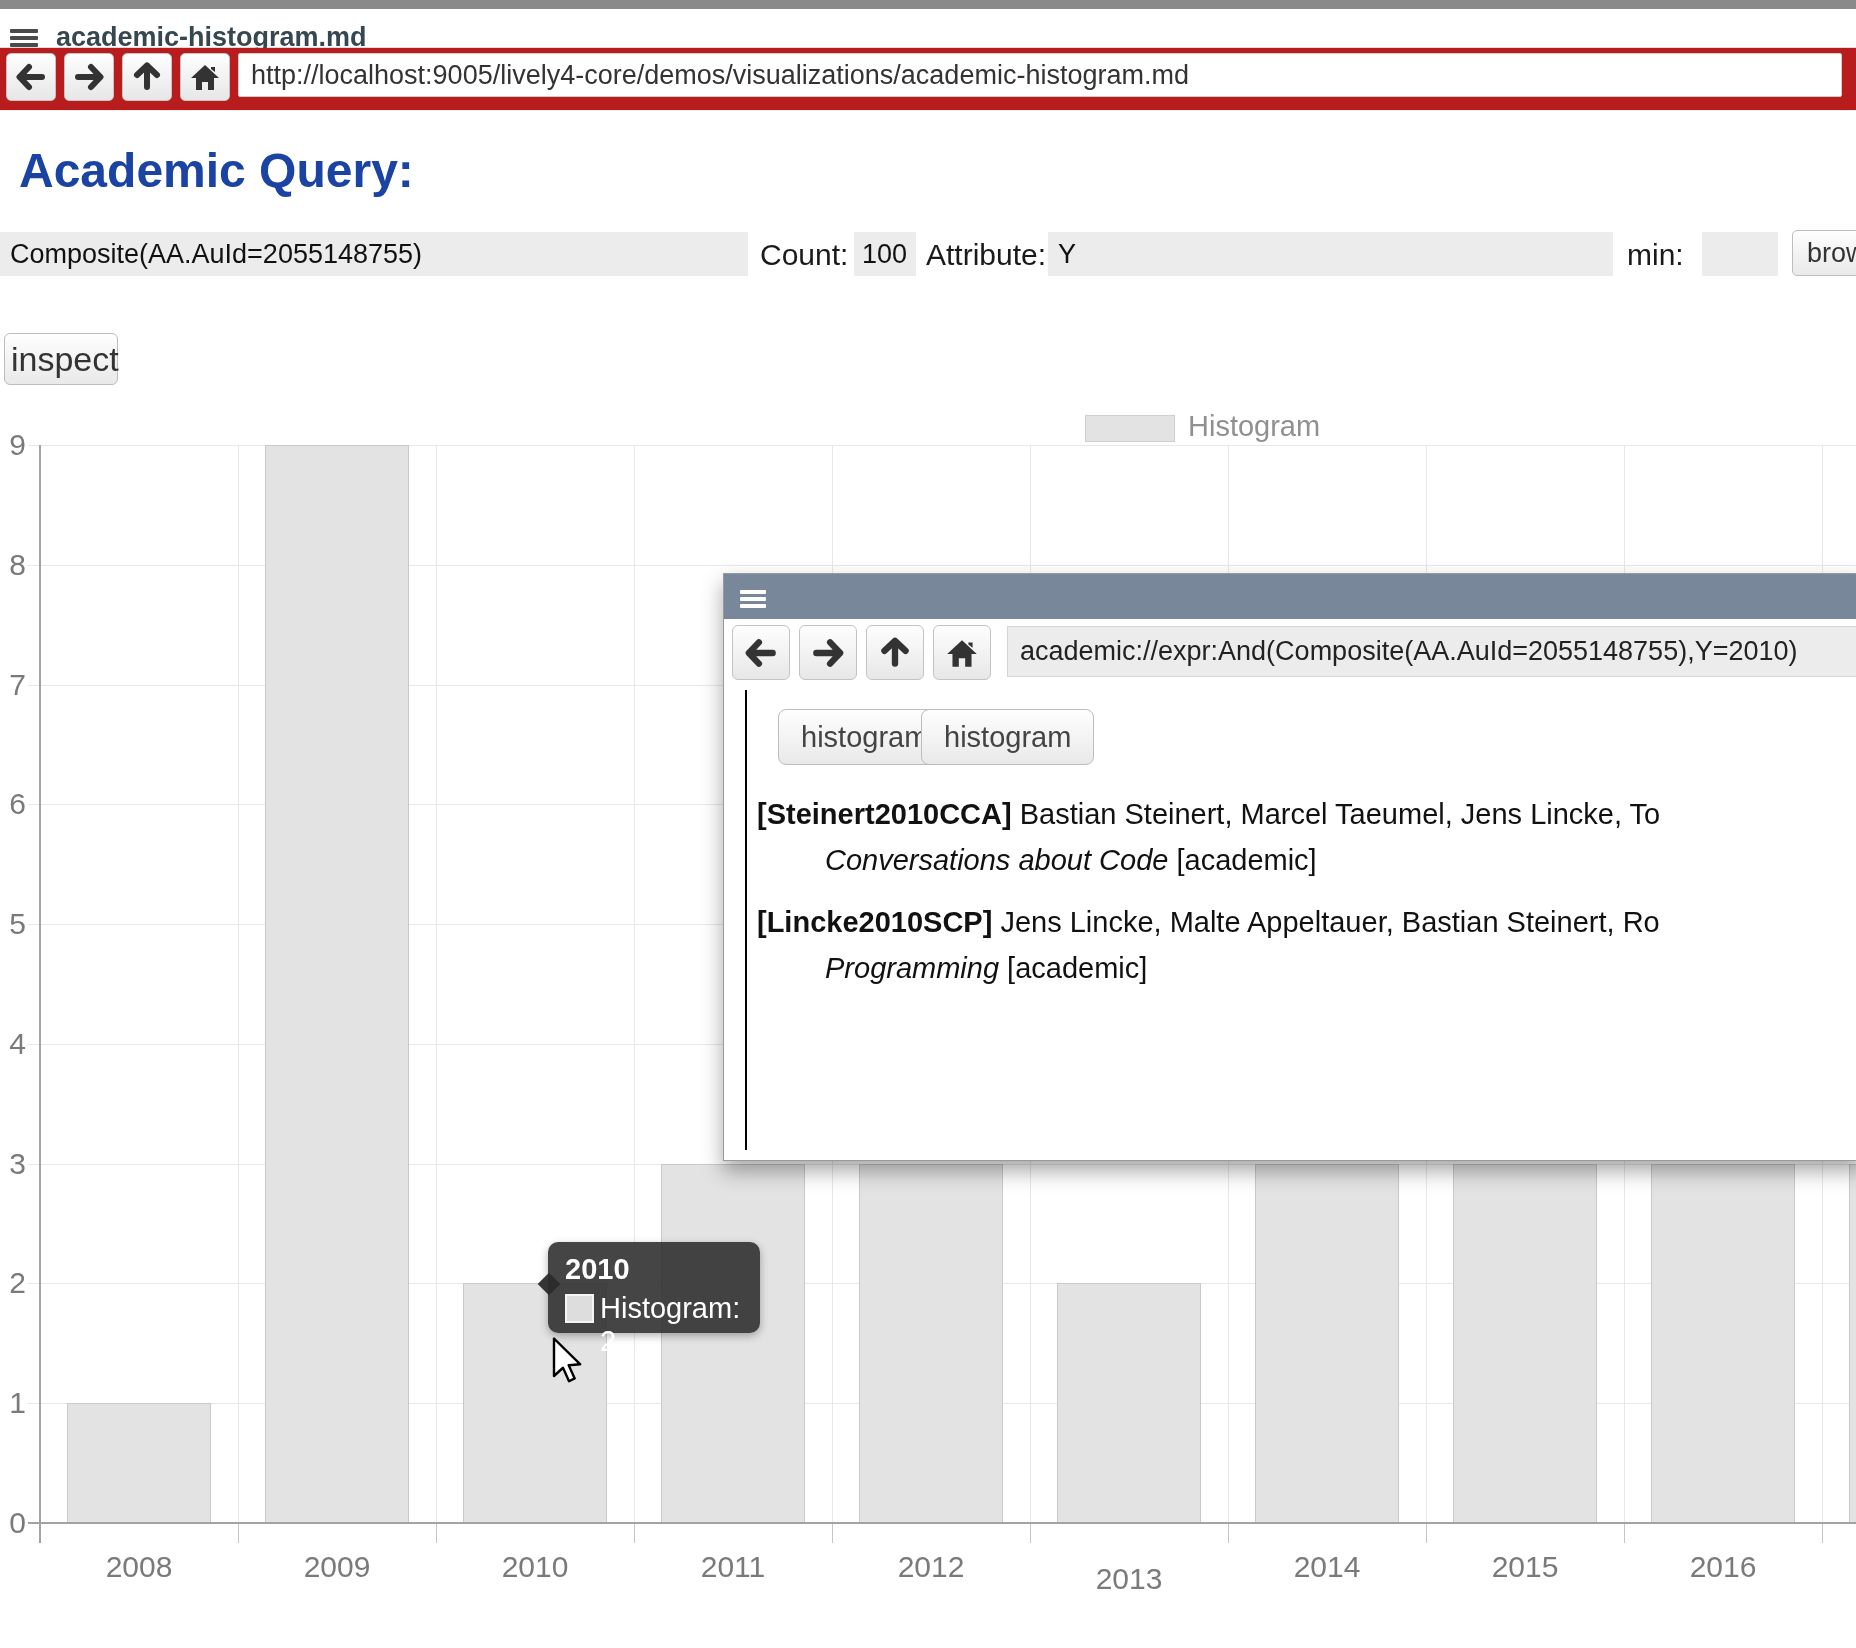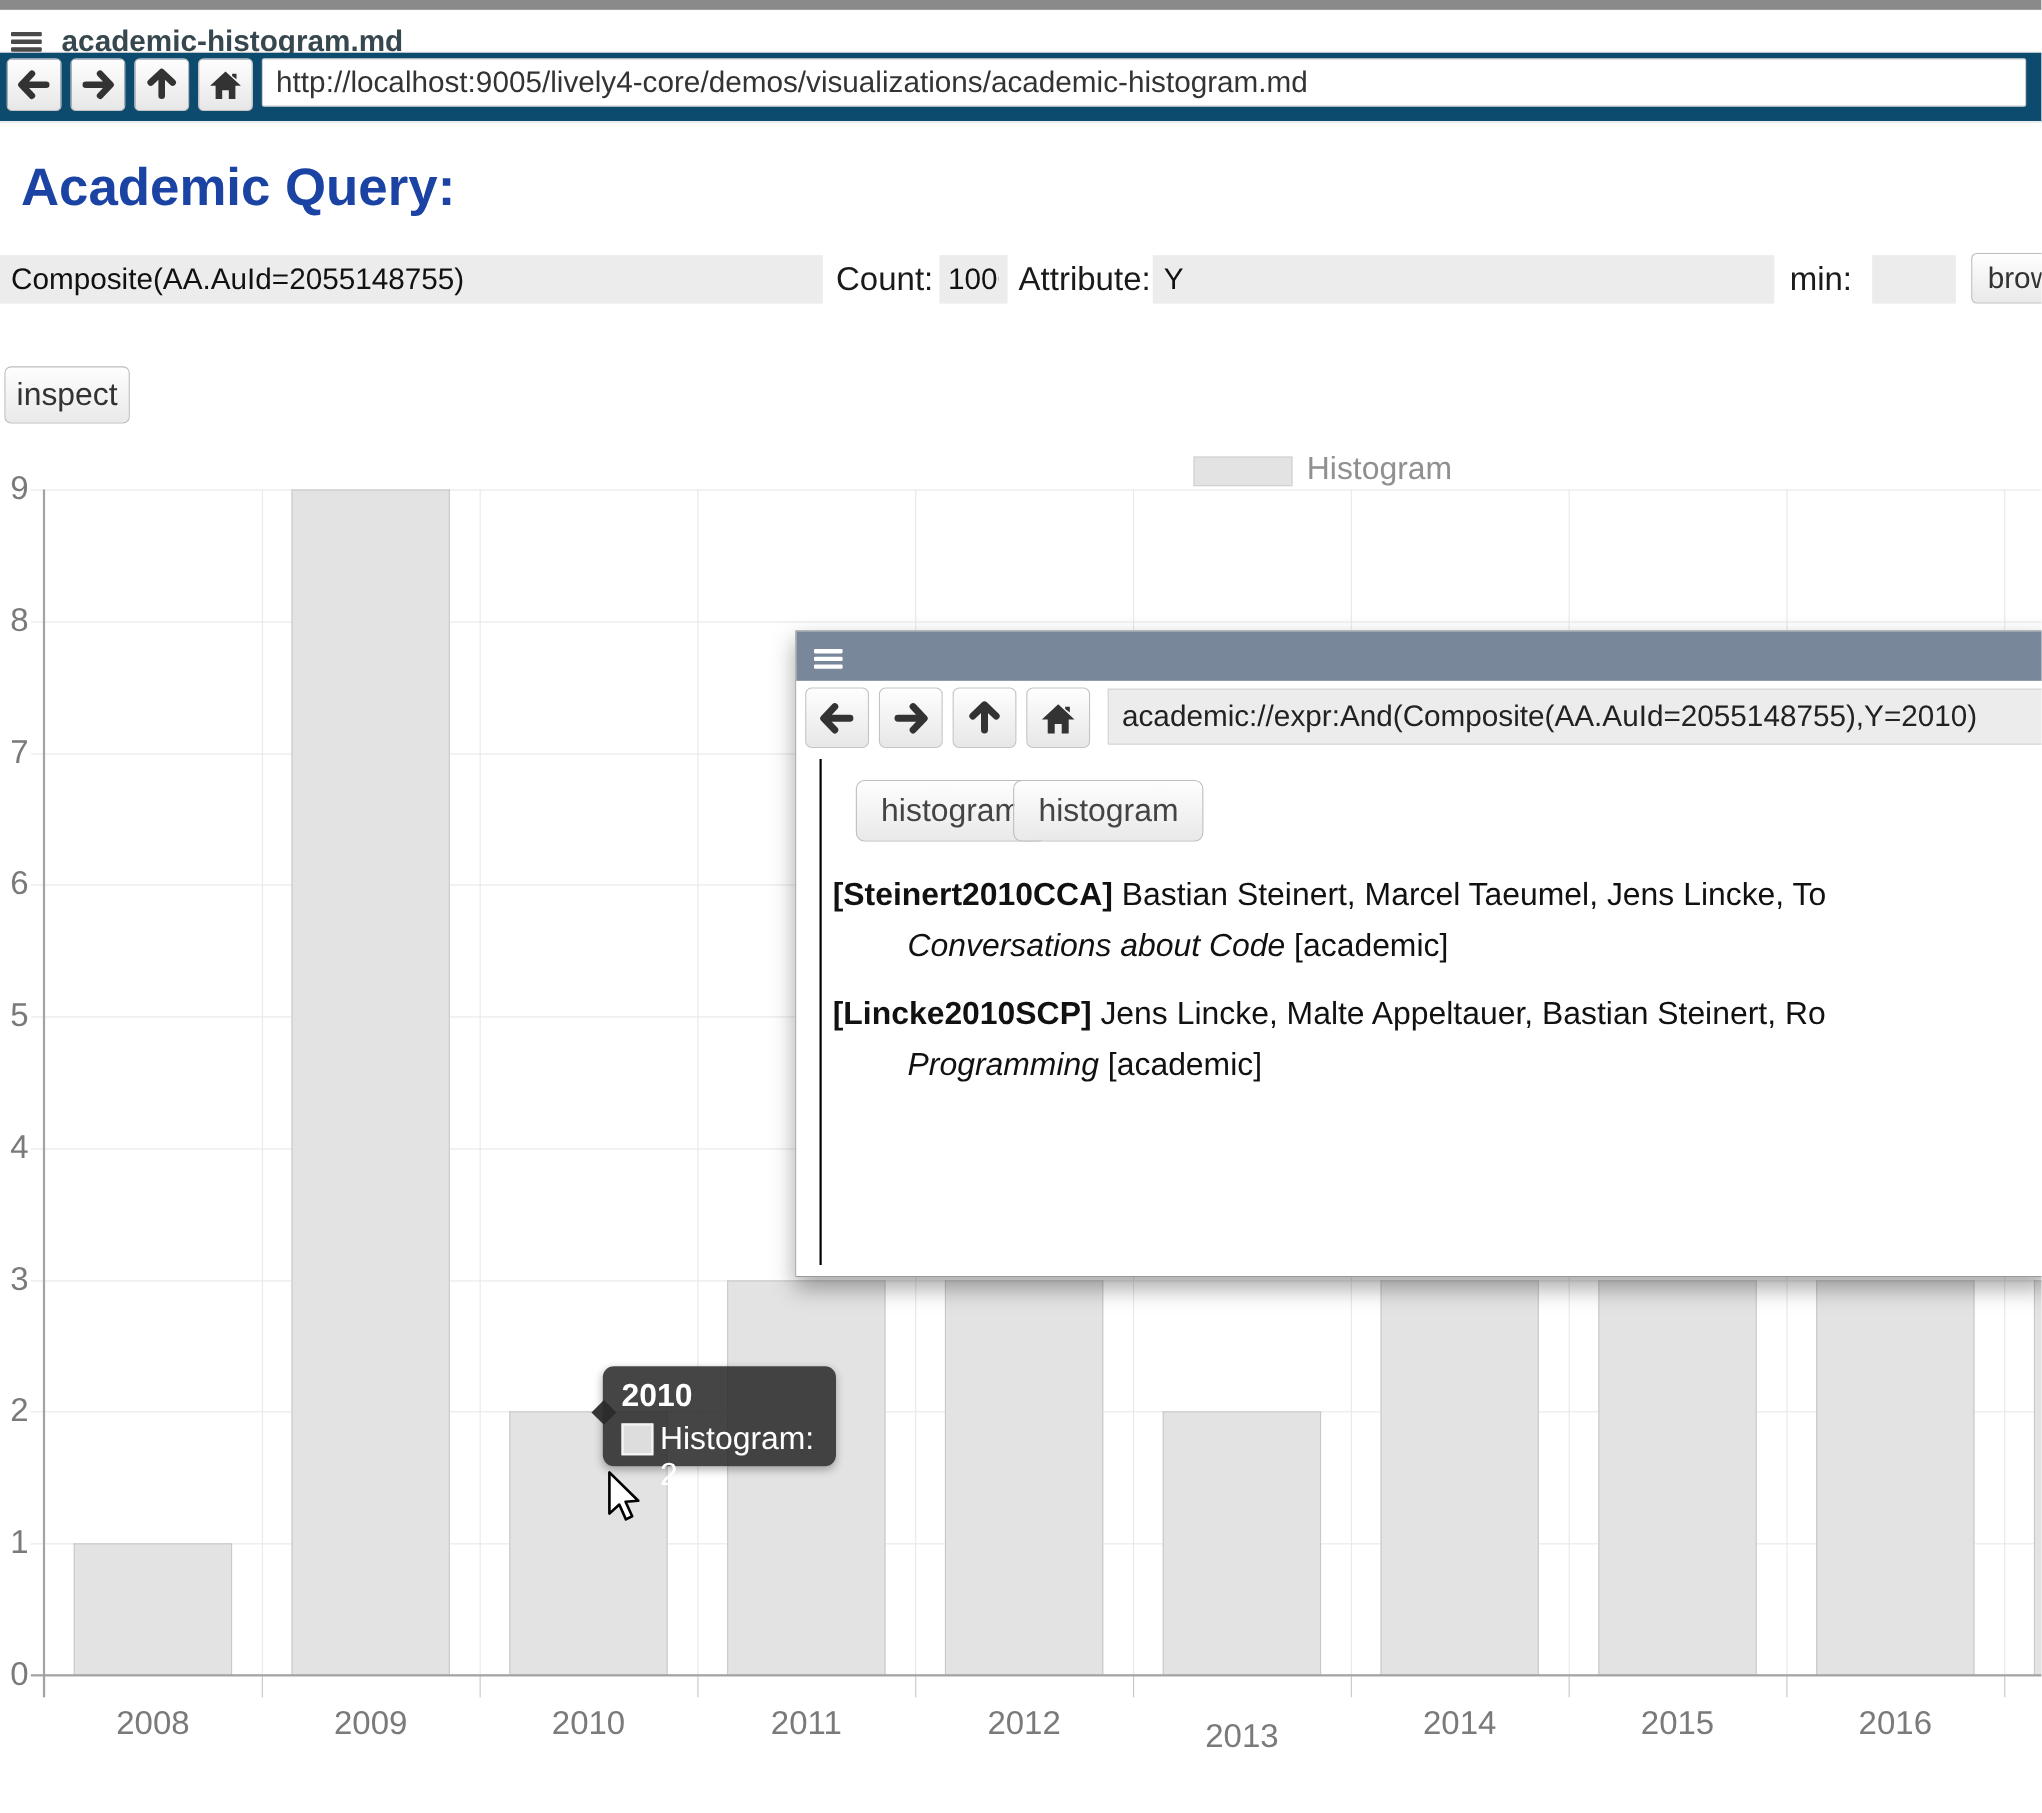--- a/index.html
+++ b/index.html
@@ -6,37 +6,37 @@
   body{width:1856px;height:1648px;position:relative;overflow:hidden;
        font-family:"Liberation Sans","DejaVu Sans",sans-serif;color:#222;}
   .abs{position:absolute;}
 
   
   #top-strip{left:0;top:0;width:1856px;height:9px;background:#8a8a8a;}
   #app-titlebar{left:0;top:9px;width:1856px;height:38px;background:#fff;border-bottom:1px solid #dcdcdc;}
   .hamburger span{display:block;height:4px;background:#4a4a4a;border-radius:1px;margin:3px 0;}
   #app-hamburger{left:10px;top:17px;width:28px;}
   #app-title{left:56px;top:13px;font-size:27px;font-weight:bold;color:#37474f;white-space:nowrap;}
-  #app-navbar{left:0;top:48px;width:1856px;height:62px;background:#0c4a6e;border-bottom:1px solid #ececec;}
+  #app-navbar{left:0;top:48px;width:1856px;height:62px;background:#b91c1c;border-bottom:1px solid #ececec;}
   .navbtn{position:absolute;width:48px;height:46px;top:5px;border:1px solid #c3c3c3;border-radius:5px;
           background:linear-gradient(#fefefe,#e7e7e7);display:flex;align-items:center;justify-content:center;}
   .navbtn svg{display:block;}
   #url-input{position:absolute;left:238px;top:5px;width:1604px;height:44px;border:1px solid #ccc;border-radius:2px;
              background:#fff;font-size:27px;color:#333;padding:0 12px;box-sizing:border-box;
              font-family:"Liberation Sans",sans-serif;}
 
   
   #page-heading{left:2px;top:126px;font-size:48px;font-weight:bold;color:#1a43a3;}
   .grayinput{position:absolute;background:#ececec;border:none;font-size:27px;color:#111;
              padding:0 10px;box-sizing:border-box;height:44px;font-family:"Liberation Sans",sans-serif;}
   .formlabel{position:absolute;top:238px;font-size:30px;color:#1a1a1a;}
   .btn{border:1px solid #bdbdbd;border-radius:5px;background:linear-gradient(#fefefe,#e9e9e9);
        color:#333;font-family:"Liberation Sans",sans-serif;}
   #browse-button{left:1792px;top:230px;height:46px;width:120px;font-size:27px;text-align:left;padding:0 14px;}
-  #inspect-button{left:4px;top:333px;width:114px;height:52px;font-size:29px;border-radius:6px;}
+  #inspect-button{left:4px;top:333px;width:114px;height:52px;font-size:34px;border-radius:6px;}
 
   
   .hgrid{position:absolute;height:1px;background:#e8e8e8;}
   .vgrid{position:absolute;width:1px;background:#e8e8e8;}
   .xtick{position:absolute;width:1px;height:20px;background:#c6c6c6;}
   .ylab{position:absolute;width:26px;text-align:right;font-size:30px;color:#7a7a7a;}
   .xlab{position:absolute;width:198px;text-align:center;font-size:30px;color:#7a7a7a;}
   .bar{position:absolute;background:#e3e3e3;border:1px solid #c9c9c9;border-bottom:none;box-sizing:border-box;}
   #yaxis-line{left:39px;top:445px;width:2px;height:1098px;background:#a3a3a3;}
   #xaxis-line{left:28px;top:1522px;width:1828px;height:2px;background:#a3a3a3;}

